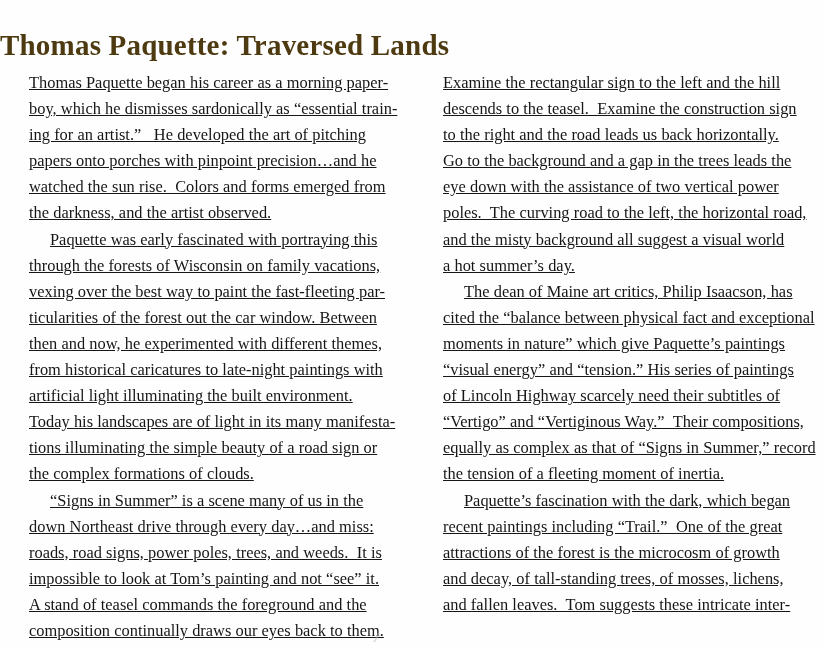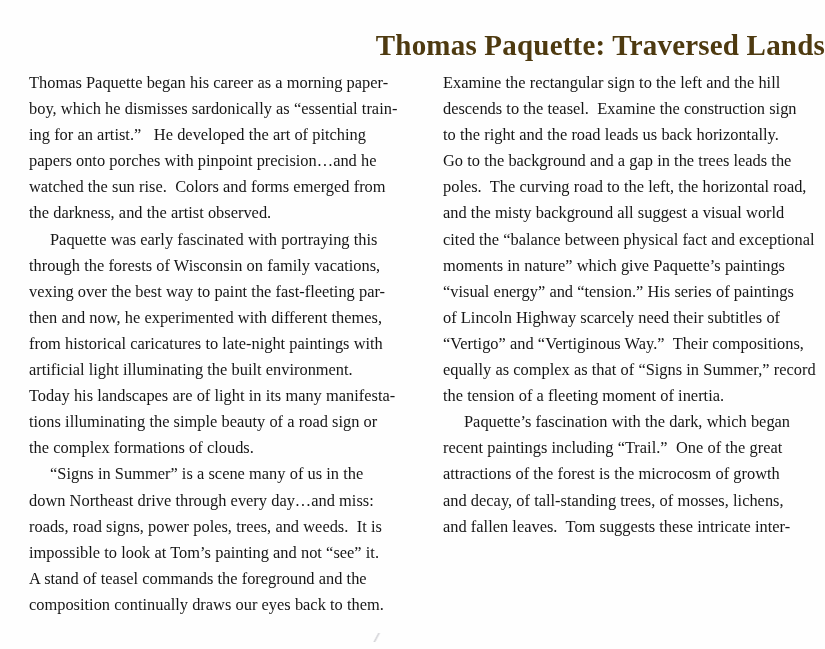--- a/index.html
+++ b/index.html
@@ -20,21 +20,21 @@
     background: #fefefe;
     overflow: hidden;
   }
 
   
   #article-title {
     position: absolute;
     top: 8px;
     left: 0;
     width: 825px;
-    text-align: right;
+    text-align: left;
     font-family: "Liberation Serif", "DejaVu Serif", serif;
     font-size: 29px;
     font-weight: bold;
     letter-spacing: 0.2px;
     color: #4e3a10;
     line-height: 36px;
     white-space: nowrap;
   }
 
   
@@ -74,20 +74,21 @@
   }
 
   .para.indented {
     text-indent: 21px;
   }
 
   
   .line {
     display: block;
     white-space: pre;
+    text-decoration: underline;
   }
 
   
   #scan-artifact {
     position: absolute;
     left: 369px;
     top: 633px;
     width: 16px;
     height: 9px;
     background: linear-gradient(118deg, rgba(255,255,255,0) 40%, rgba(178,178,186,0.55) 48%, rgba(255,255,255,0) 58%);
@@ -111,20 +112,21 @@
         <span class="line">ing for an artist.”   He developed the art of pitching</span>
         <span class="line">papers onto porches with pinpoint precision…and he</span>
         <span class="line">watched the sun rise.  Colors and forms emerged from</span>
         <span class="line">the darkness, and the artist observed.</span>
       </p>
 
       <p class="para indented">
         <span class="line" style="text-indent:21px">Paquette was early fascinated with portraying this</span>
         <span class="line" style="text-indent:0">through the forests of Wisconsin on family vacations,</span>
         <span class="line" style="text-indent:0">vexing over the best way to paint the fast-fleeting par-</span>
+        <span class="line" style="text-indent:0">ticularities of the forest out the car window. Between</span>
         <span class="line" style="text-indent:0">then and now, he experimented with different themes,</span>
         <span class="line" style="text-indent:0">from historical caricatures to late-night paintings with</span>
         <span class="line" style="text-indent:0">artificial light illuminating the built environment.</span>
         <span class="line" style="text-indent:0">Today his landscapes are of light in its many manifesta-</span>
         <span class="line" style="text-indent:0">tions illuminating the simple beauty of a road sign or</span>
         <span class="line" style="text-indent:0">the complex formations of clouds.</span>
       </p>
 
       <p class="para indented">
         <span class="line" style="text-indent:21px">“Signs in Summer” is a scene many of us in the</span>
@@ -137,25 +139,28 @@
 
     </div>
 
     <div class="column" id="column-right">
 
       <p class="para">
         <span class="line">Examine the rectangular sign to the left and the hill</span>
         <span class="line">descends to the teasel.  Examine the construction sign</span>
         <span class="line">to the right and the road leads us back horizontally.</span>
         <span class="line">Go to the background and a gap in the trees leads the</span>
+        <span class="line">eye down with the assistance of two vertical power</span>
         <span class="line">poles.  The curving road to the left, the horizontal road,</span>
         <span class="line">and the misty background all suggest a visual world</span>
+        <span class="line">a hot summer’s day.</span>
       </p>
 
       <p class="para indented">
+        <span class="line" style="text-indent:21px">The dean of Maine art critics, Philip Isaacson, has</span>
         <span class="line" style="text-indent:0">cited the “balance between physical fact and exceptional</span>
         <span class="line" style="text-indent:0">moments in nature” which give Paquette’s paintings</span>
         <span class="line" style="text-indent:0">“visual energy” and “tension.” His series of paintings</span>
         <span class="line" style="text-indent:0">of Lincoln Highway scarcely need their subtitles of</span>
         <span class="line" style="text-indent:0">“Vertigo” and “Vertiginous Way.”  Their compositions,</span>
         <span class="line" style="text-indent:0">equally as complex as that of “Signs in Summer,” record</span>
         <span class="line" style="text-indent:0">the tension of a fleeting moment of inertia.</span>
       </p>
 
       <p class="para indented">

